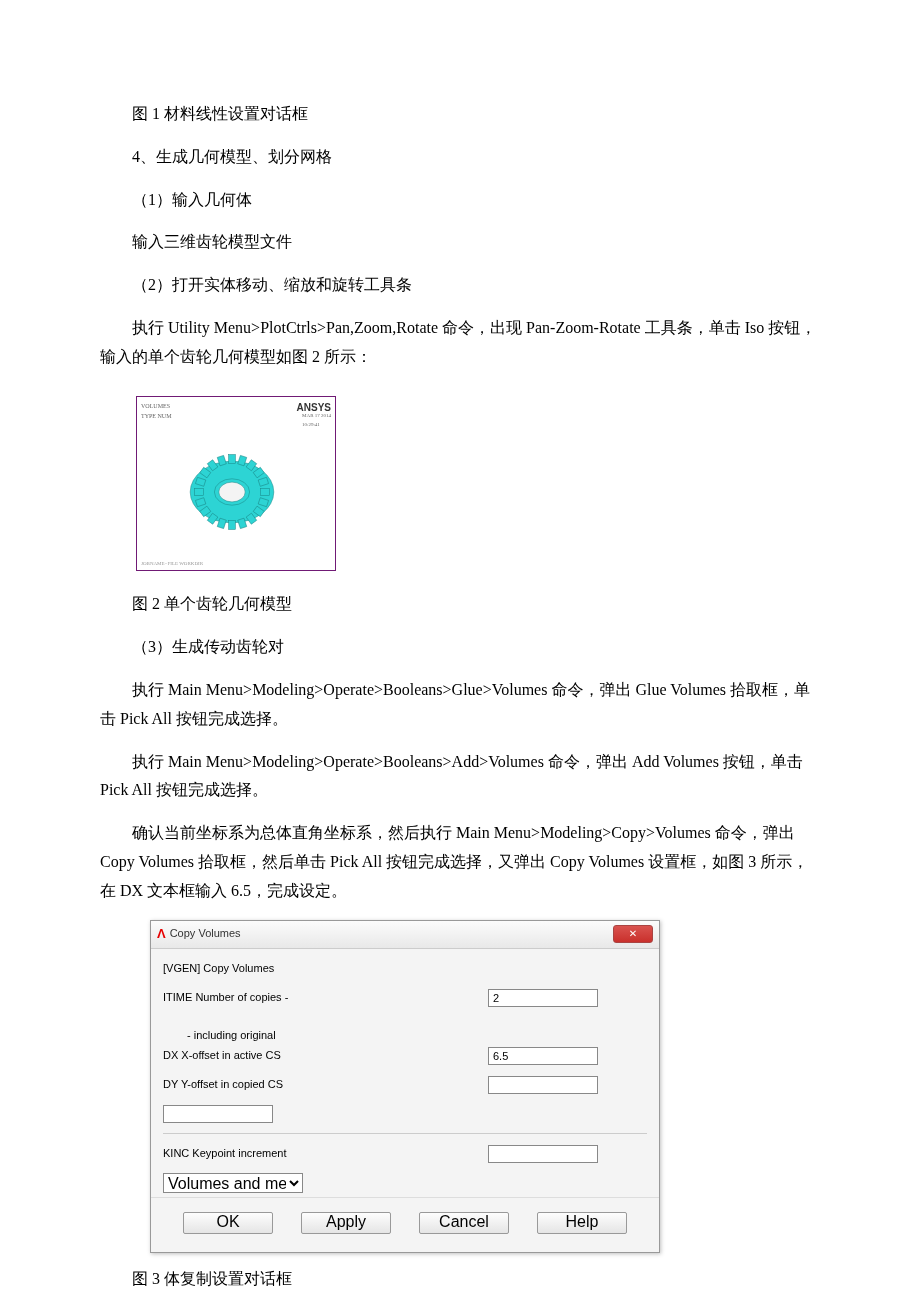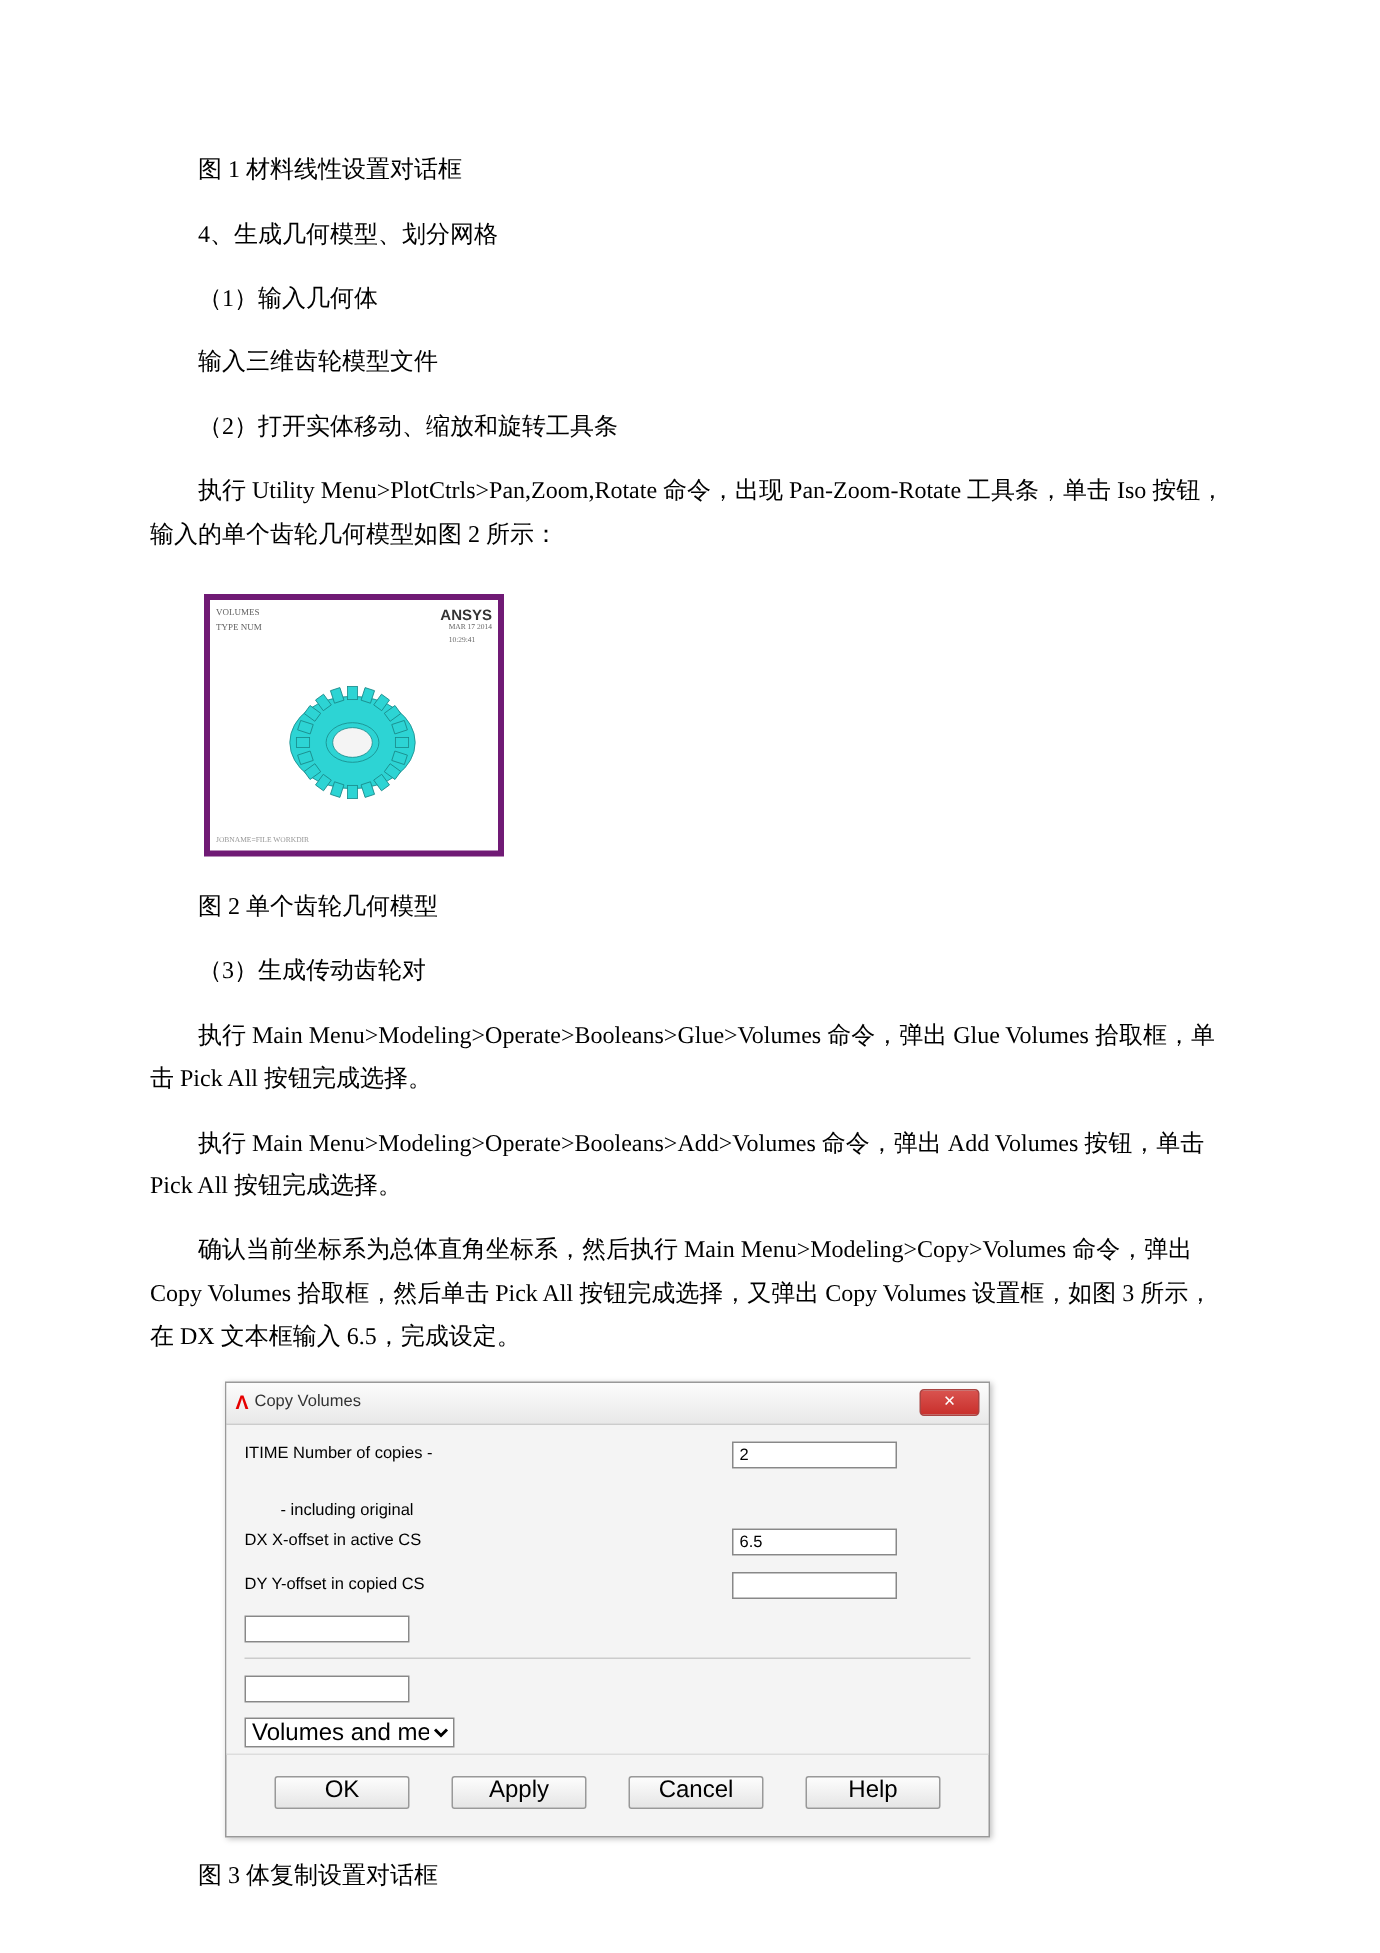--- a/index.html
+++ b/index.html
@@ -8,21 +8,21 @@
       font-size: 16px;
       line-height: 1.8;
       color: #000;
       background: #fff;
       width: 920px;
       padding: 100px 100px 60px 100px;
     }
     p { margin-bottom: 14px; text-indent: 2em; }
     .figure-screenshot {
       margin: 10px 0 10px 36px;
-      border: 4px solid #701a75;
+      border: 1px solid #701a75;
       background: #fff;
       display: inline-block;
     }
     .fig1 {
       width: 200px;
       height: 175px;
       position: relative;
     }
     .fig1 .ansys-label {
       position: absolute;
@@ -220,39 +220,43 @@
 <div class="dialog">
   <div class="titlebar">
     <span class="icon-ansys">Λ</span>
     <span class="title">Copy Volumes</span>
     <div class="closebtn">
       <span>✕</span>
     </div>
   </div>
   <div class="dialog-body">
     <div class="row">
+        <span class="label-side">[VGEN]  Copy Volumes</span>
+      </div>
+    <div class="row">
       <span class="label-side">ITIME   Number of copies -</span>
       <input class="field-text" value="2" style="">
     </div>
     <div class="row">
         <span class="label-side indent-inc">- including original</span>
       </div>
     <div class="row">
       <span class="label-side">DX     X-offset in active CS</span>
       <input class="field-text" value="6.5" style="">
     </div>
     <div class="row">
       <span class="label-side">DY     Y-offset in copied CS</span>
       <input class="field-text" value="" style="">
     </div>
     <div class="row">
       <input class="field-text" value="" style="">
     </div>
     <div class="section-break">
       <div class="row">
+        <span class="label-side">KINC   Keypoint increment</span>
         <input class="field-text" value="" style="">
       </div>
       <div class="row" style="margin-bottom:0;">
         <select class="field-sel">
           <option>Volumes and mesh</option>
         </select>
       </div>
     </div>
   </div>
   <div class="buttons">

